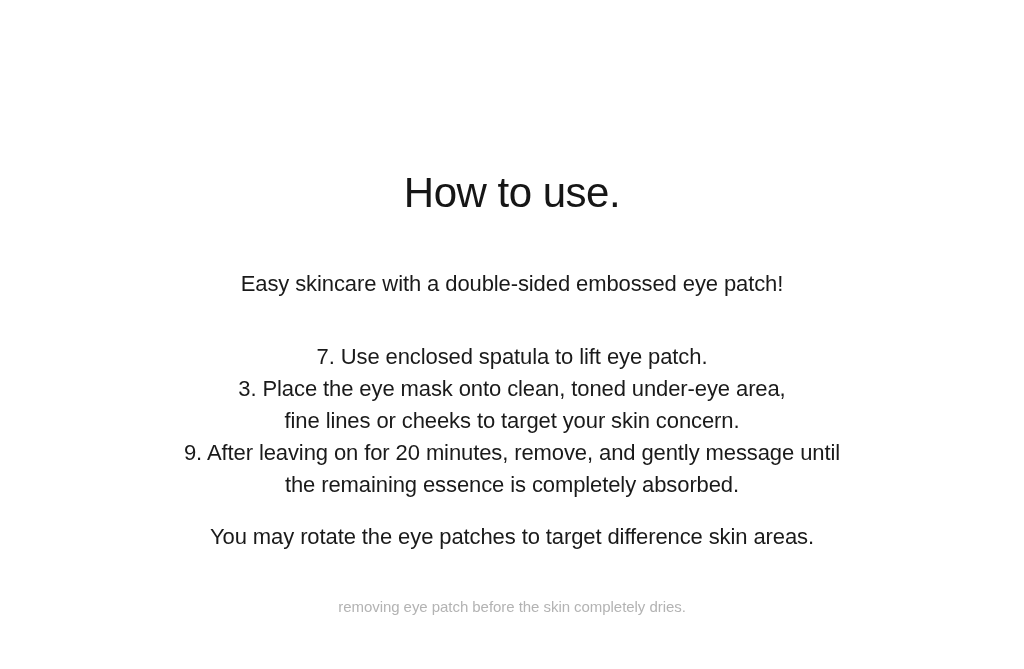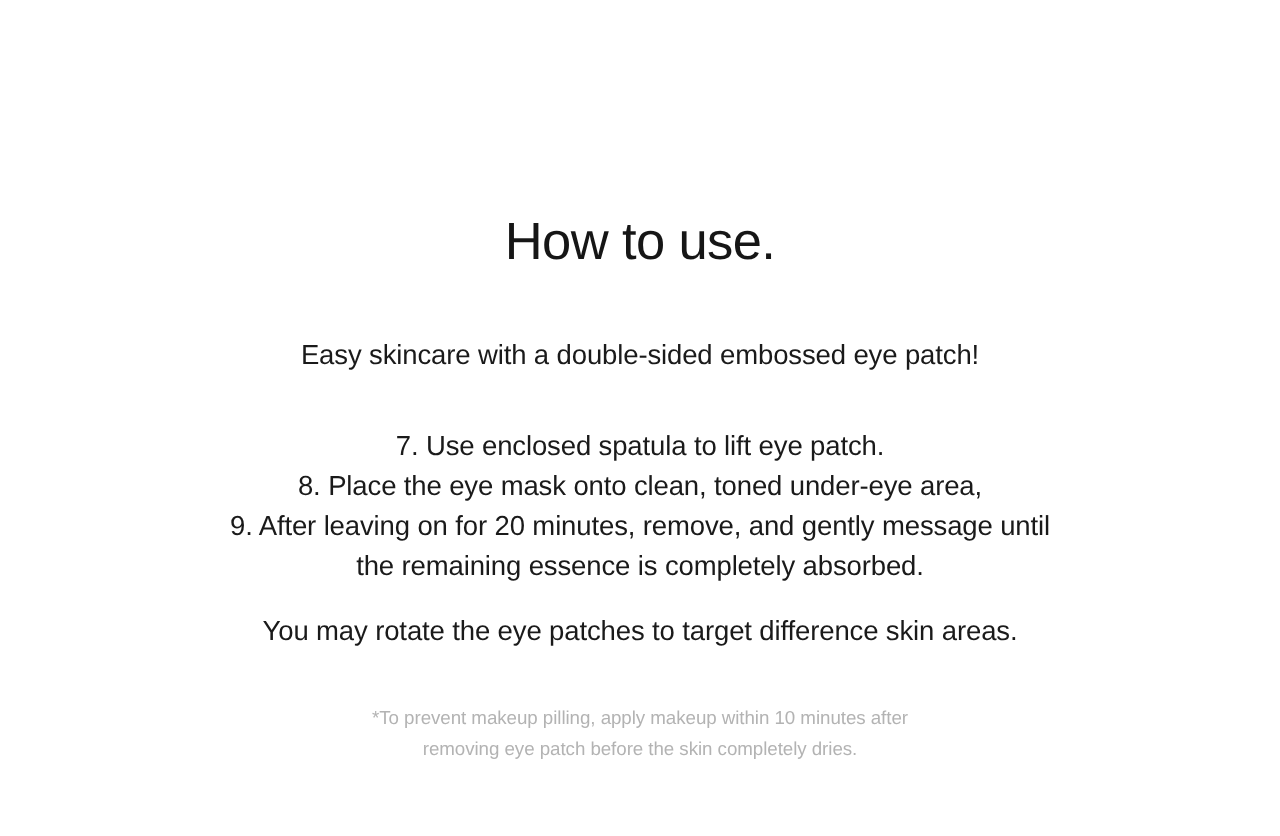--- a/index.html
+++ b/index.html
@@ -75,25 +75,25 @@
 <body>
 
 <div class="page">
 
   <h1 class="title">How to use.</h1>
 
   <p class="intro">Easy skincare with a double-sided embossed eye patch!</p>
 
   <div class="steps">
     <div class="step-line">7. Use enclosed spatula to lift eye patch.</div>
-    <div class="step-line">8. Place the eye mask onto clean, toned under-eye area,</div>
+    <div class="step-line">3. Place the eye mask onto clean, toned under-eye area,</div>
+    <div class="step-line">fine lines or cheeks to target your skin concern.</div>
     <div class="step-line">9. After leaving on for 20 minutes, remove, and gently message until</div>
     <div class="step-line">the remaining essence is completely absorbed.</div>
   </div>
 
   <p class="outro">You may rotate the eye patches to target difference skin areas.</p>
 
   <div class="note">
-    <div class="note-line">*To prevent makeup pilling, apply makeup within 10 minutes after</div>
     <div class="note-line">removing eye patch before the skin completely dries.</div>
   </div>
 
 </div>
 
 </body></html>

